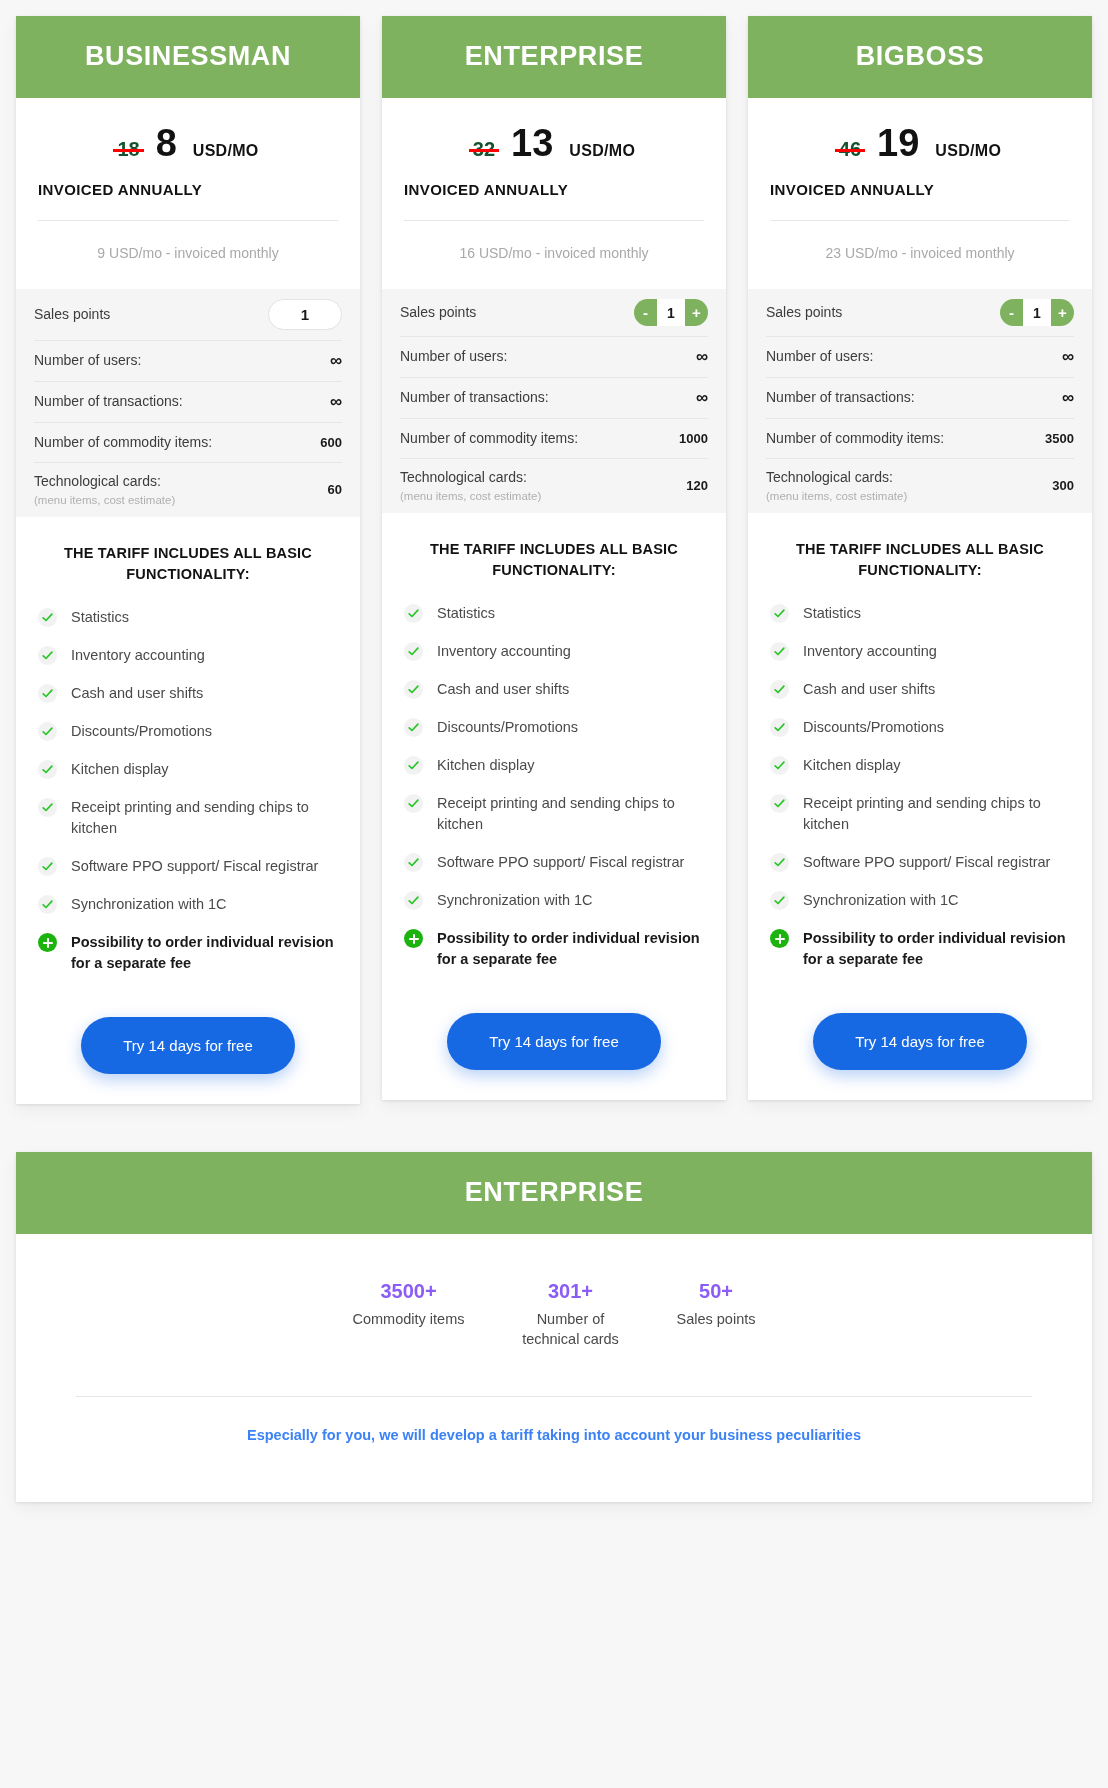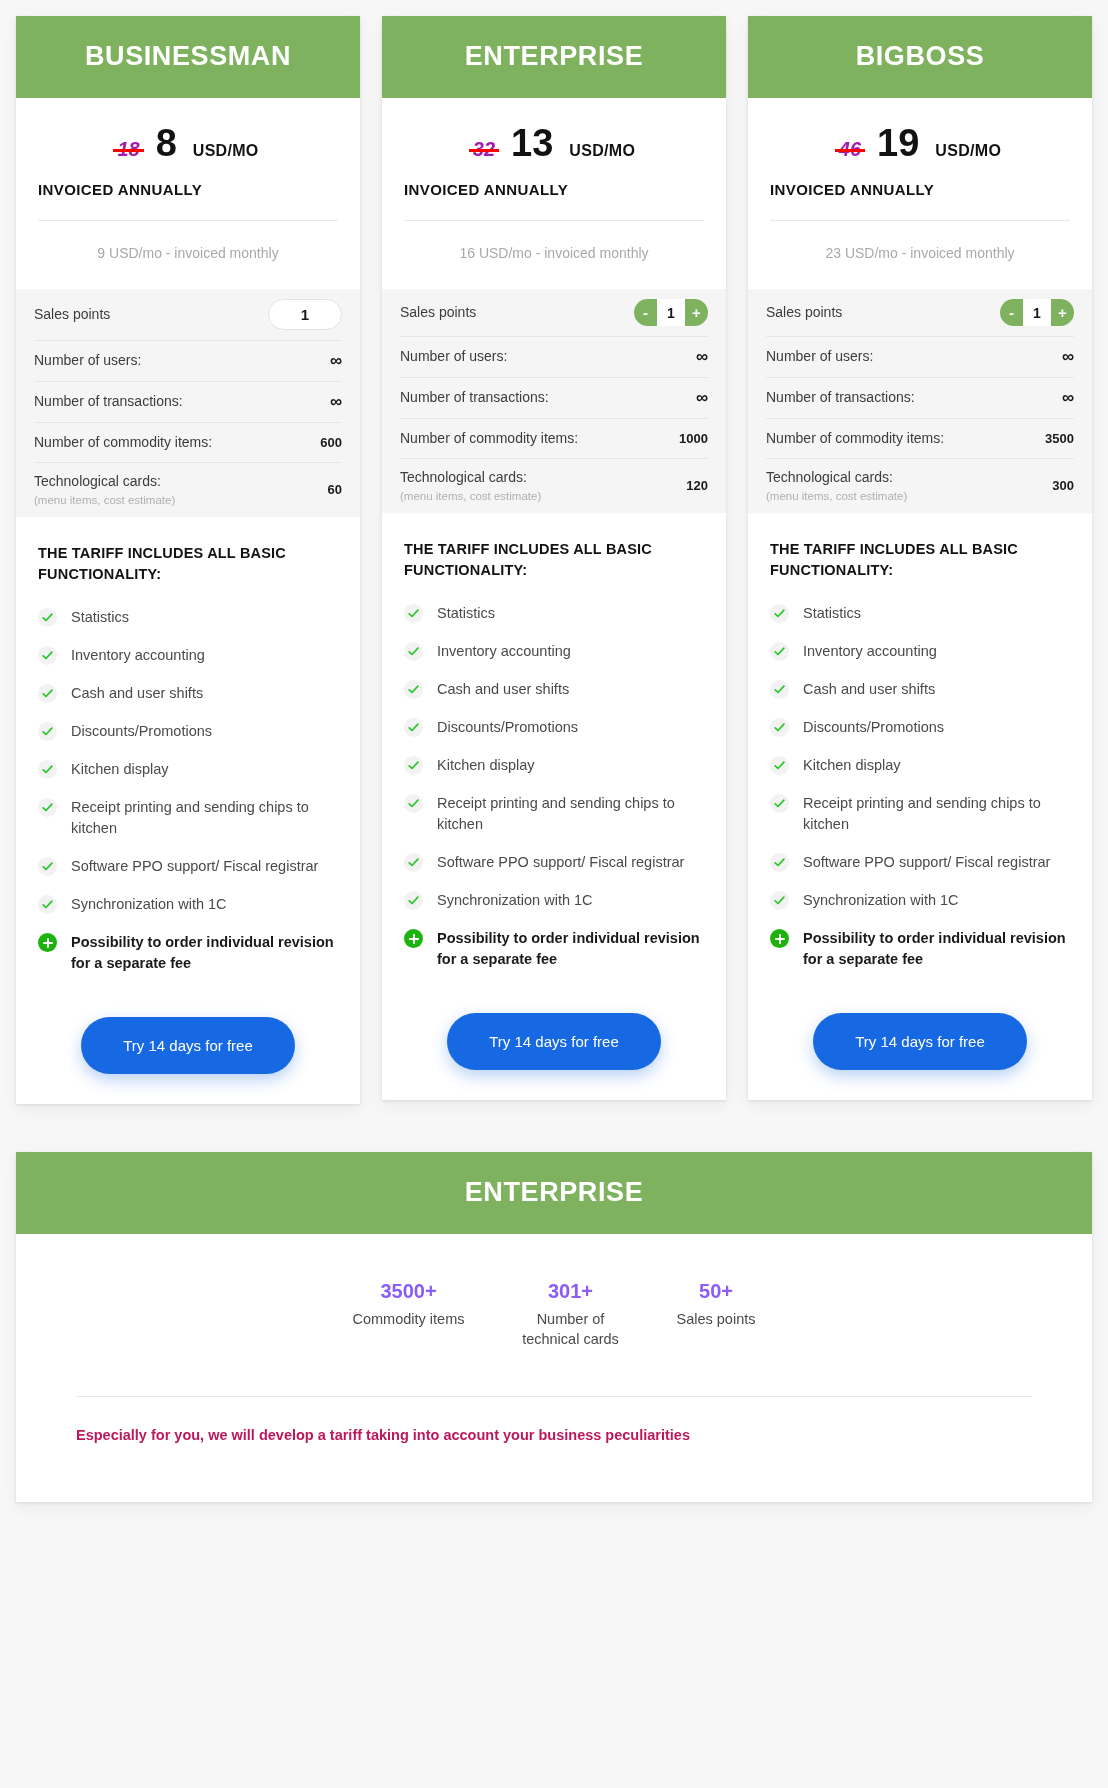--- a/index.html
+++ b/index.html
@@ -37,23 +37,22 @@
   .price-line {
     display: flex;
     align-items: baseline;
     justify-content: center;
     gap: 16px;
   }
   .old-price {
     position: relative;
     font-size: 20px;
     font-weight: bold;
-    color: #a21caf;
+    color: #14532d;
     line-height: 1;
-    font-style: italic;
   }
   .old-price::after {
     content: "";
     position: absolute;
     left: -4px; right: -4px;
     top: 52%;
     height: 2.5px;
     background: #ff0000;
   }
   .new-price { font-size: 38px; font-weight: bold; color: #121212; line-height: 1; }
@@ -128,21 +127,21 @@
     align-items: center;
     justify-content: center;
     font-size: 14px;
     font-weight: bold;
     color: #1a1a1a;
   }
 
   
   .features { background:#fff; padding: 26px 22px 30px; flex: 1; display: flex; flex-direction: column; }
   .features-title {
-    text-align: left;
+    text-align: center;
     font-size: 14.5px;
     font-weight: bold;
     color: #121212;
     line-height: 1.45;
     letter-spacing: .2px;
     margin-bottom: 22px;
   }
   .feat {
     display: flex;
     align-items: flex-start;
@@ -211,23 +210,24 @@
     display: flex;
     justify-content: center;
     align-items: flex-start;
     gap: 46px;
   }
   .ent-stat { text-align: center; max-width: 120px; }
   .ent-num { font-size: 20px; font-weight: bold; color: #8b5cf6; line-height: 1.1; }
   .ent-lbl { font-size: 14.5px; color: #4a4a4a; line-height: 1.4; margin-top: 7px; }
   .ent-rule { border-top: 1px solid #e7e7e7; margin: 46px 0 0; }
   .ent-note {
+    text-align: center;
     font-size: 14.5px;
     font-weight: bold;
-    color: #be185d;
+    color: #3b82f6;
     line-height: 1.5;
     padding-top: 28px;
   }
 </style>
 </head>
 <body>
 
 <div class="page">
 
   <div class="plan-row" id="plan-row">

